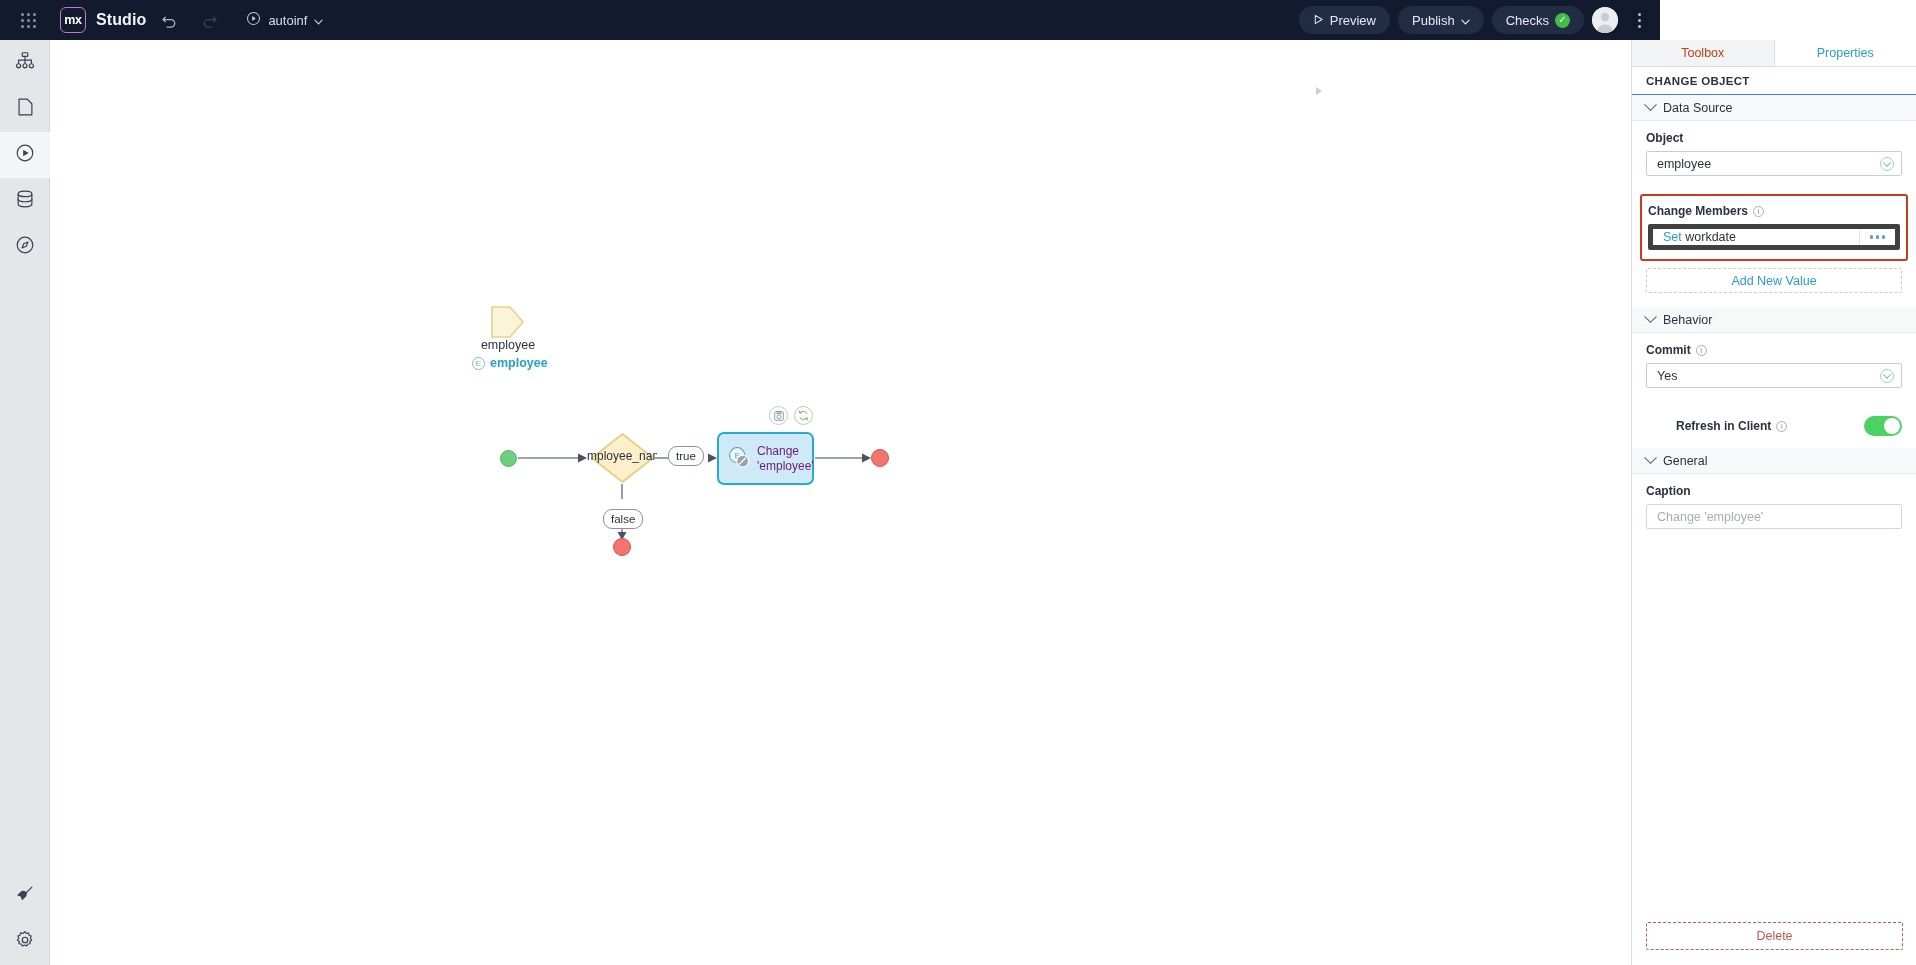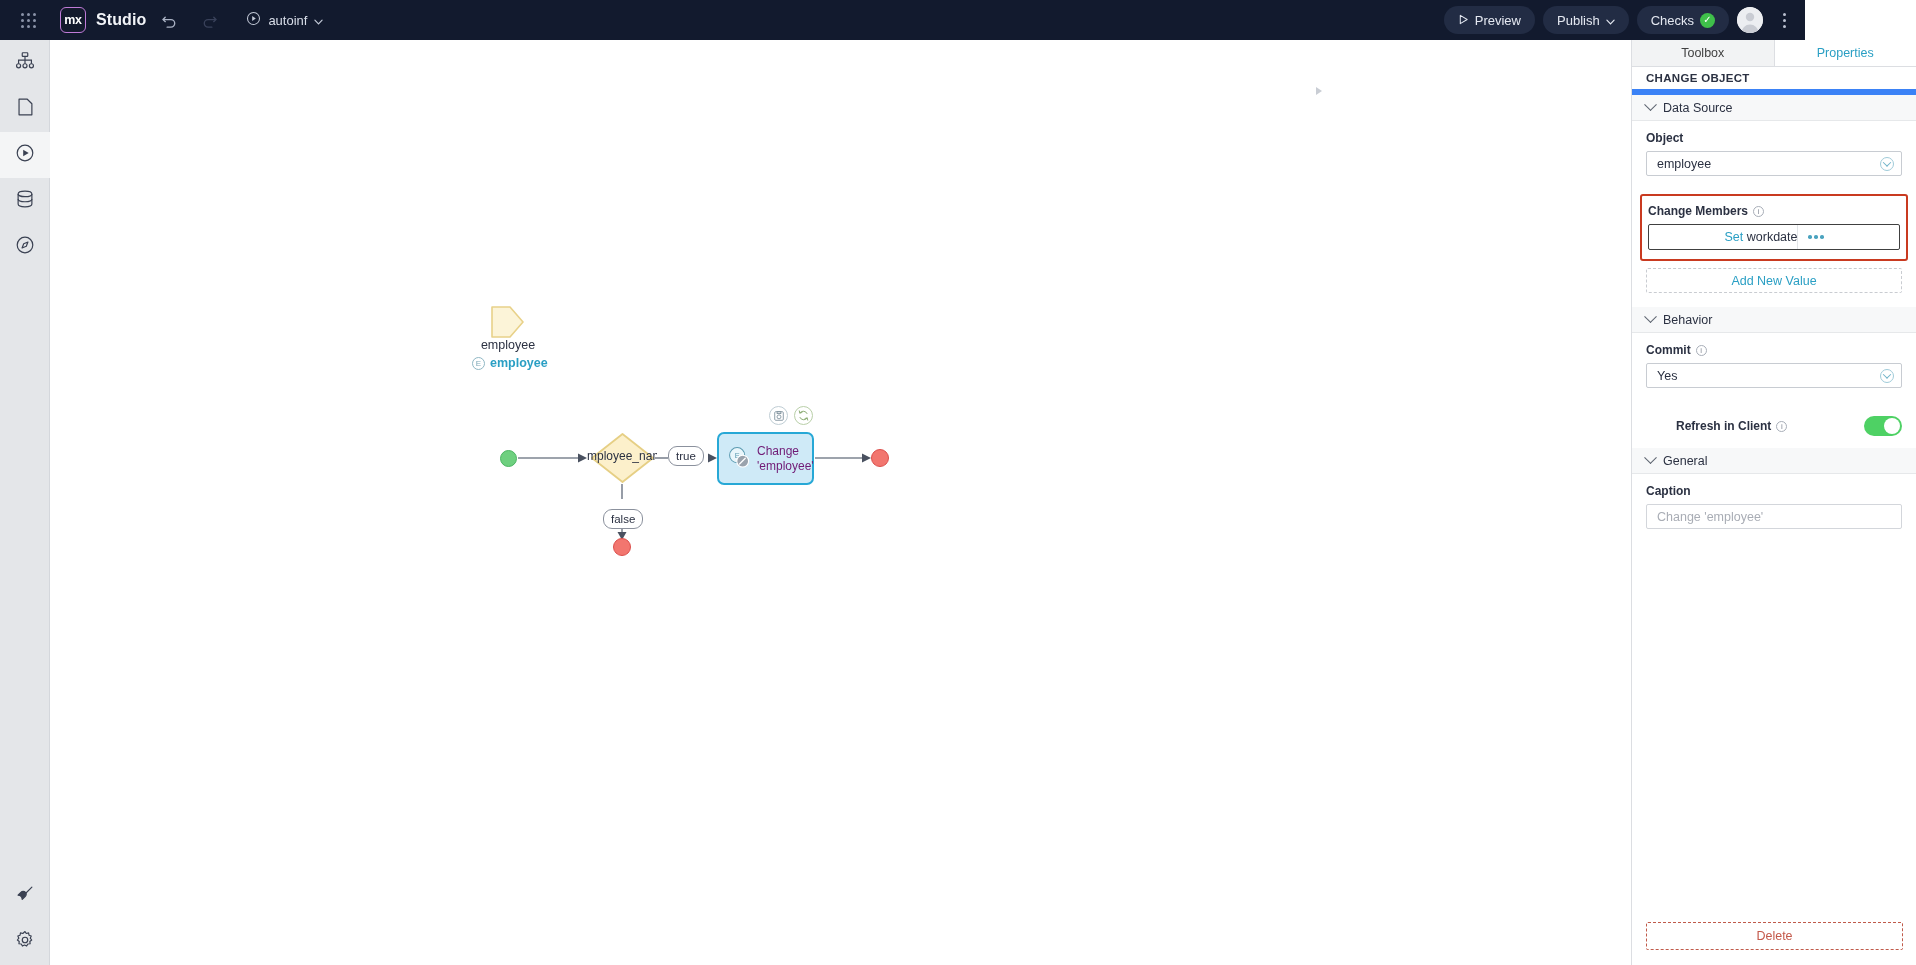--- a/index.html
+++ b/index.html
@@ -7,21 +7,21 @@
   html, body {
     width: 1916px; height: 965px;
     overflow: hidden;
     font-family: "Liberation Sans", sans-serif;
     background: #ffffff;
   }
   #app { position: relative; width: 1916px; height: 965px; }
 
   
   .topbar {
-    position: absolute; left: 0; top: 0; width: 1805px; height: 40px;
+    position: absolute; left: 0; top: 0; width: 1660px; height: 40px;
     background: #121a2e; display: flex; align-items: center;
   }
   .topbar-left { display: flex; align-items: center; height: 40px; }
   .grid-icon {
     width: 40px; height: 40px; margin-left: 8px;
     display: flex; align-items: center; justify-content: center;
   }
   .grid-icon i {
     display: grid; grid-template-columns: repeat(3, 3px);
     grid-template-rows: repeat(3, 3px); gap: 3px;
@@ -162,30 +162,30 @@
   .connectors { position:absolute; left:0; top:0; width:1581px; height:925px; pointer-events:none; }
 
   
   .rpanel {
     position:absolute; left:1631px; top:40px; width:285px; height:925px;
     background:#ffffff; border-left:1px solid #dcdee2;
   }
   .rtabs { display:flex; height:27px; border-bottom:1px solid #dcdee2; }
   .rtab {
     flex:1; display:flex; align-items:center; justify-content:center;
-    font-size:12.5px; color:#404040; background:#f2f3f4; cursor:pointer;
+    font-size:12.5px; color:#c2410c; background:#f2f3f4; cursor:pointer;
     border-right:1px solid #dcdee2;
   }
   .rtab:last-child { border-right:none; }
   .rtab.active { background:#ffffff; color:#2a9fc4; }
 
   .panel-head {
     height:28px; display:flex; align-items:center; padding-left:14px;
     font-size:11.5px; font-weight:bold; letter-spacing:0.3px; color:#2b3142;
-    border-bottom:6px solid #3b82f6;
+    border-bottom:1px solid #3b82f6;
   }
   .section-head {
     height:26px; display:flex; align-items:center; gap:8px; padding-left:14px;
     background:#f7f8f9; border-bottom:1px solid #e6e8ea; cursor:pointer;
     font-size:12.5px; color:#2b3142;
   }
   .chev { width:9px; height:9px; border-right:1.4px solid #5d6470; border-bottom:1.4px solid #5d6470;
           transform: rotate(45deg) translate(-2px,-2px); }
   .sect-body { padding: 10px 14px 12px 14px; }
   .fld-label {
@@ -209,22 +209,22 @@
   .sel-chev::before {
     content:""; width:5px; height:5px; border-right:1.3px solid #6fb3c9;
     border-bottom:1.3px solid #6fb3c9; transform: rotate(45deg) translate(-1px,-1px);
   }
 
   .hl-wrap {
     border: 2.5px solid #c93a20; border-radius: 3px;
     margin: 6px 8px 0 8px; padding: 8px 6px 9px 6px;
   }
   .member-row {
-    height:26px; border:1px solid #404040; border-radius:2px; background:#fff;
-    display:flex; align-items:center; justify-content:center; overflow:hidden;
+    height:26px; border:5px solid #404040; border-radius:2px; background:#fff;
+    display:flex; align-items:center; justify-content:space-between; overflow:hidden;
   }
   .member-text { padding-left:10px; font-size:12.5px; color:#2b3142; }
   .member-text em { font-style:normal; color:#2a9fc4; }
   .member-dots {
     width:36px; height:100%; border-left:1px solid #e2e5e8;
     display:flex; align-items:center; justify-content:center; gap:2.5px; cursor:pointer;
   }
   .member-dots b { width:3.5px; height:3.5px; border-radius:50%; background:#4ba3bf; display:block; }
 
   .add-new {

